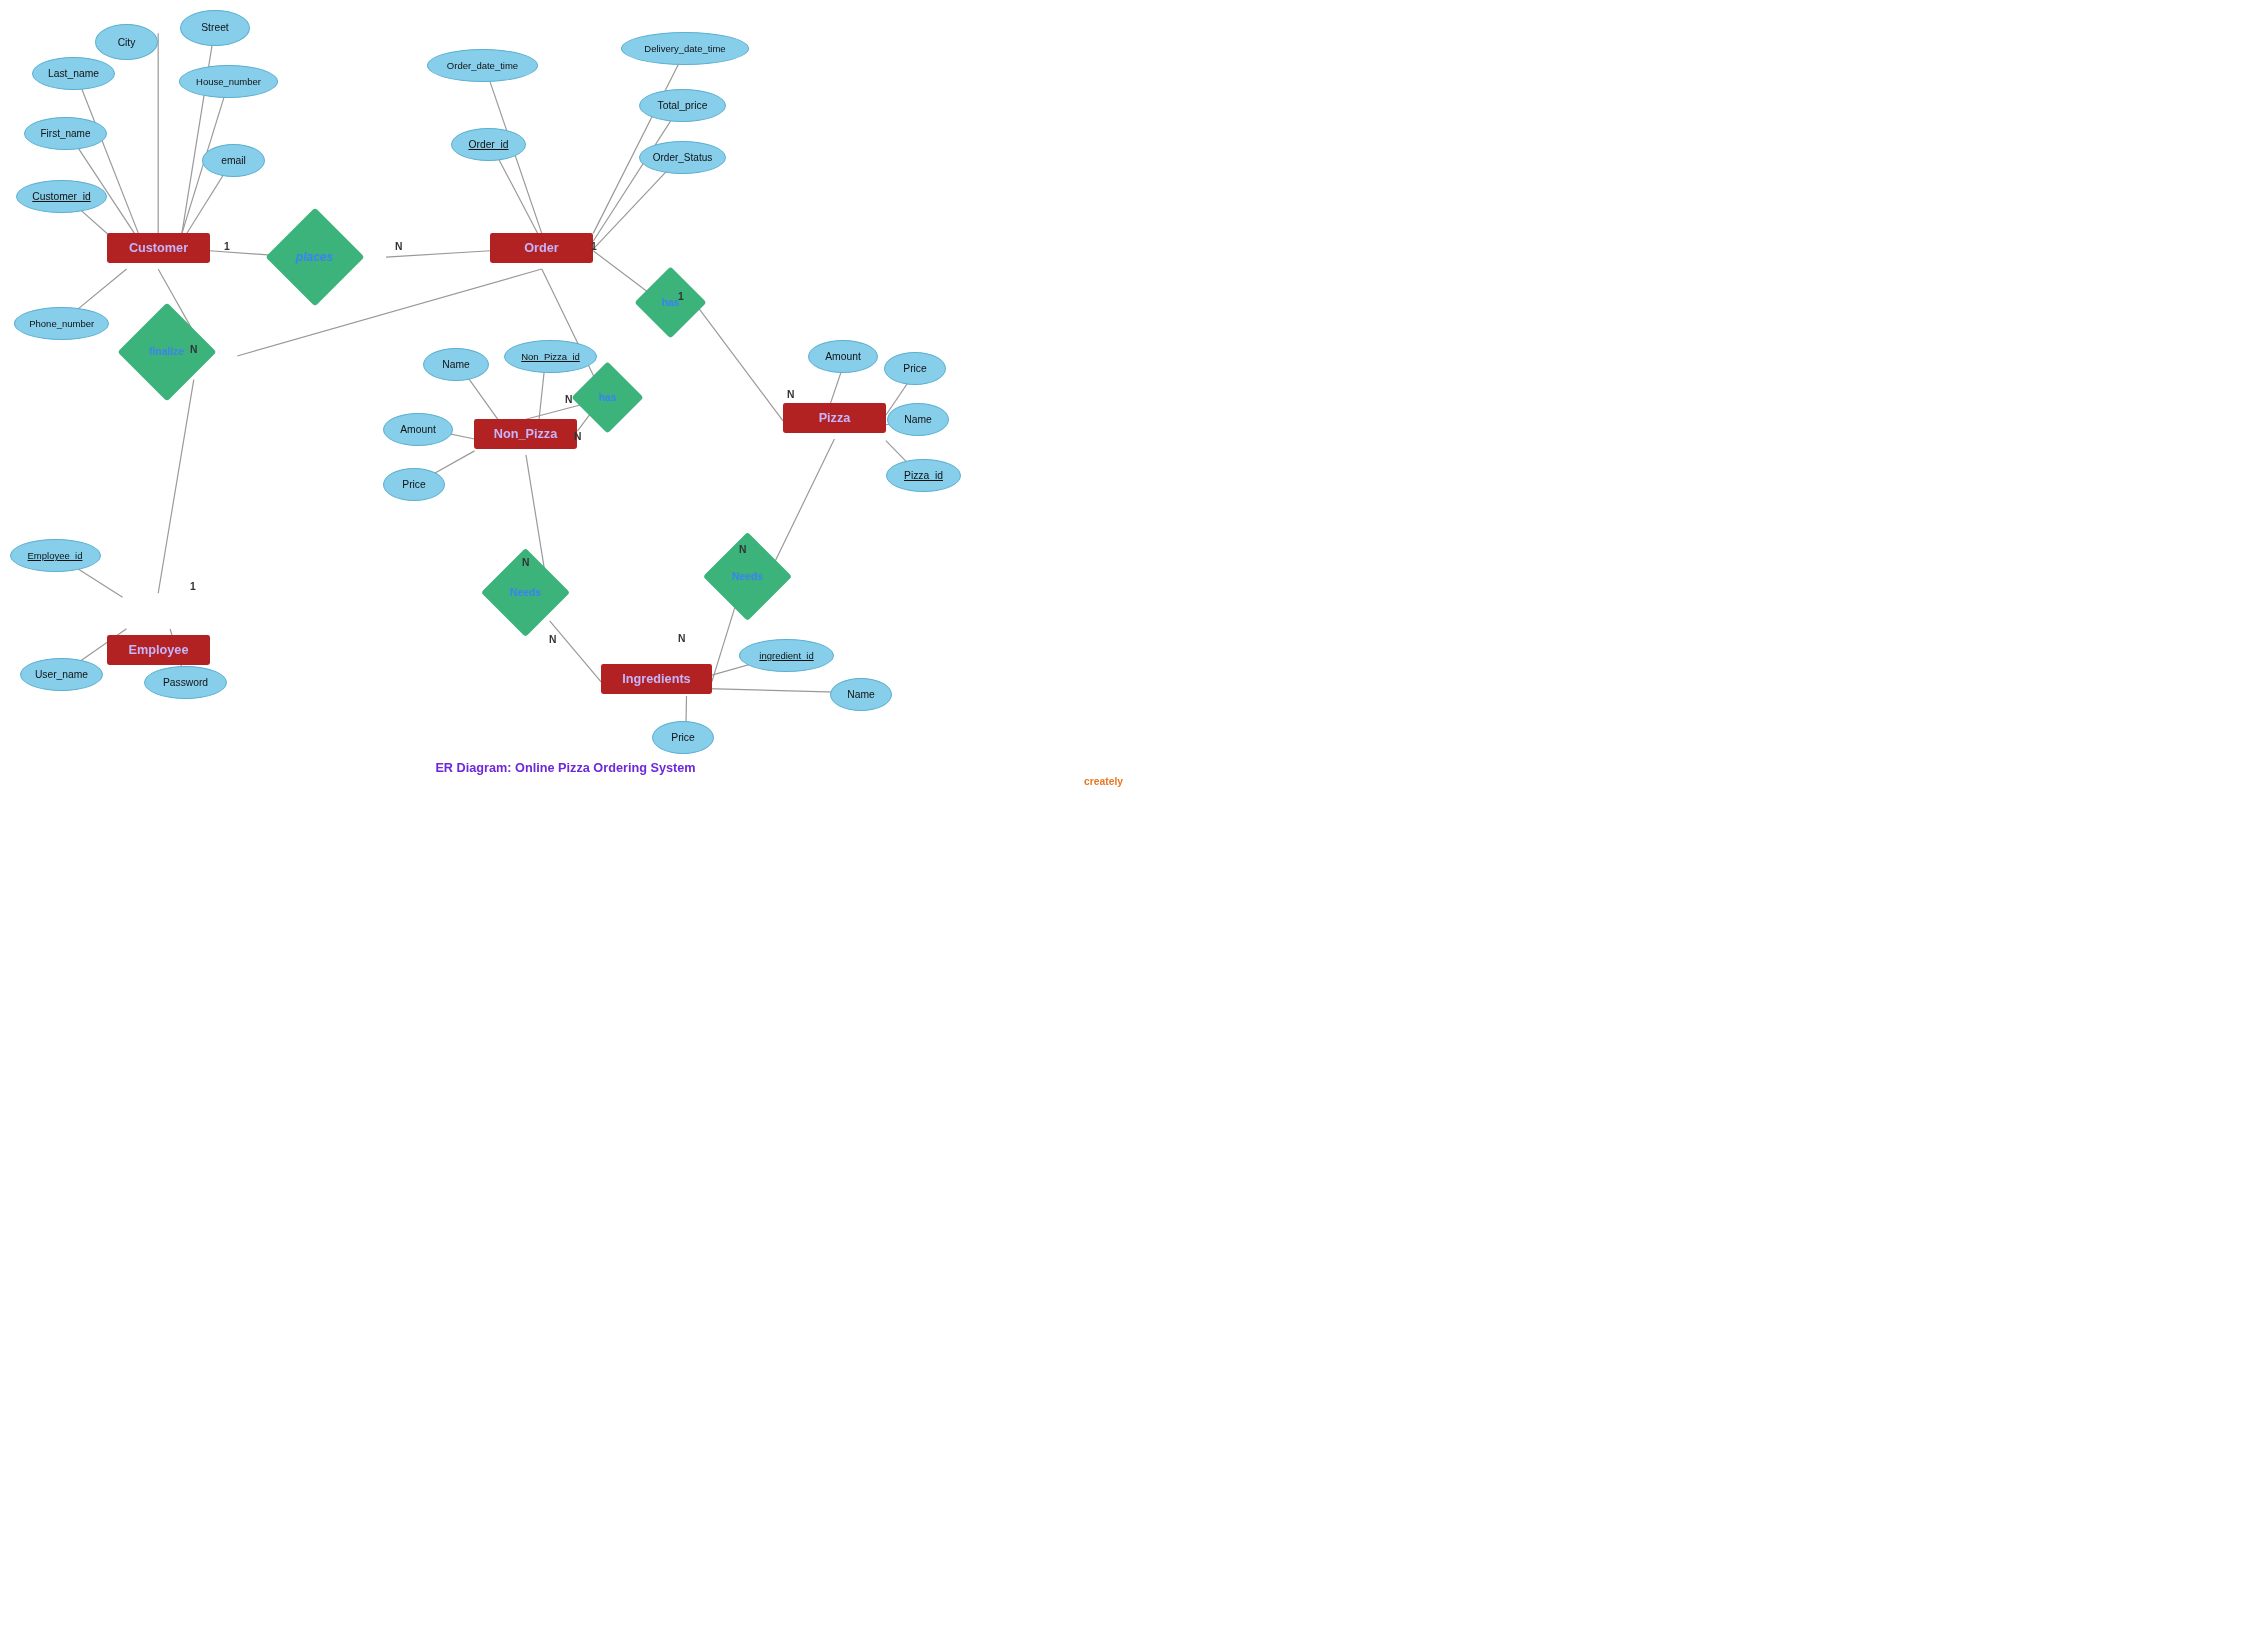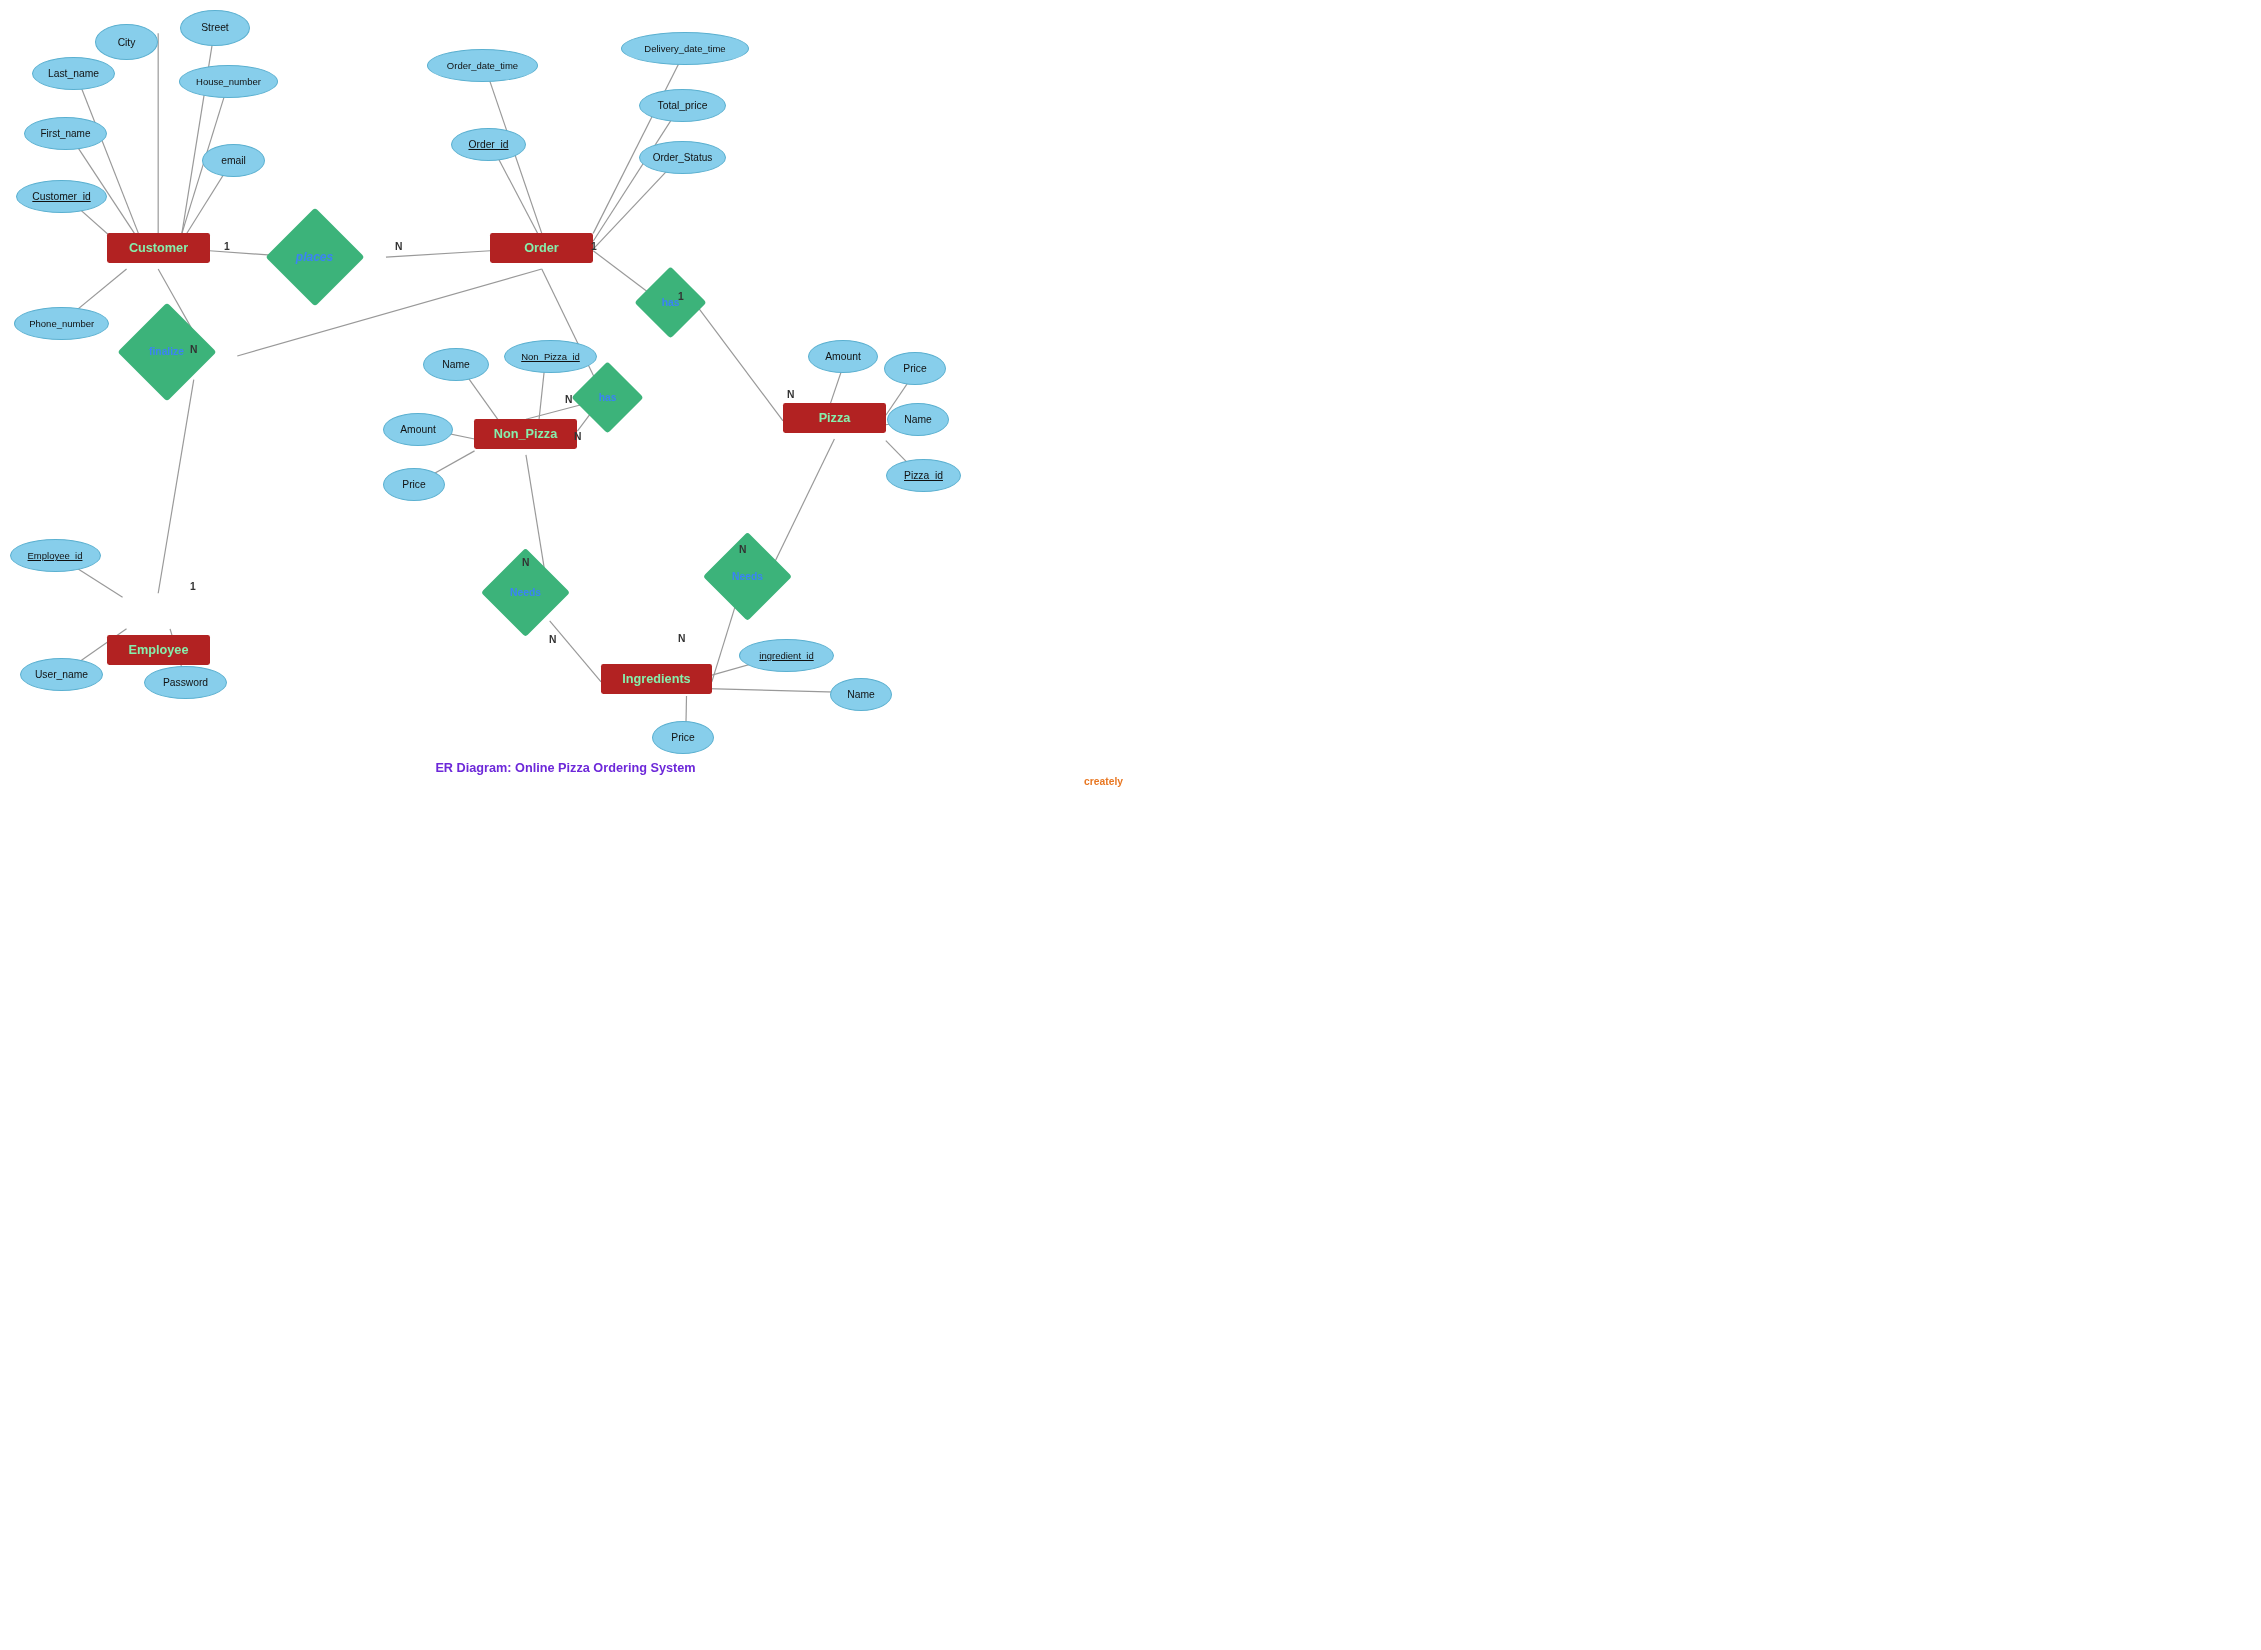--- a/index.html
+++ b/index.html
@@ -20,21 +20,21 @@
       position: absolute;
       top: 0; left: 0;
       width: 100%;
       height: 100%;
       pointer-events: none;
     }
     
     .entity {
       position: absolute;
       background: #b22222;
-      color: #86efac;
+      color: #c4b5fd;
       font-weight: bold;
       font-size: 12.7px;
       padding: 8px 14.2px;
       border-radius: 2.4px;
       text-align: center;
       min-width: 87px;
       z-index: 10;
     }
     
     .attribute {

